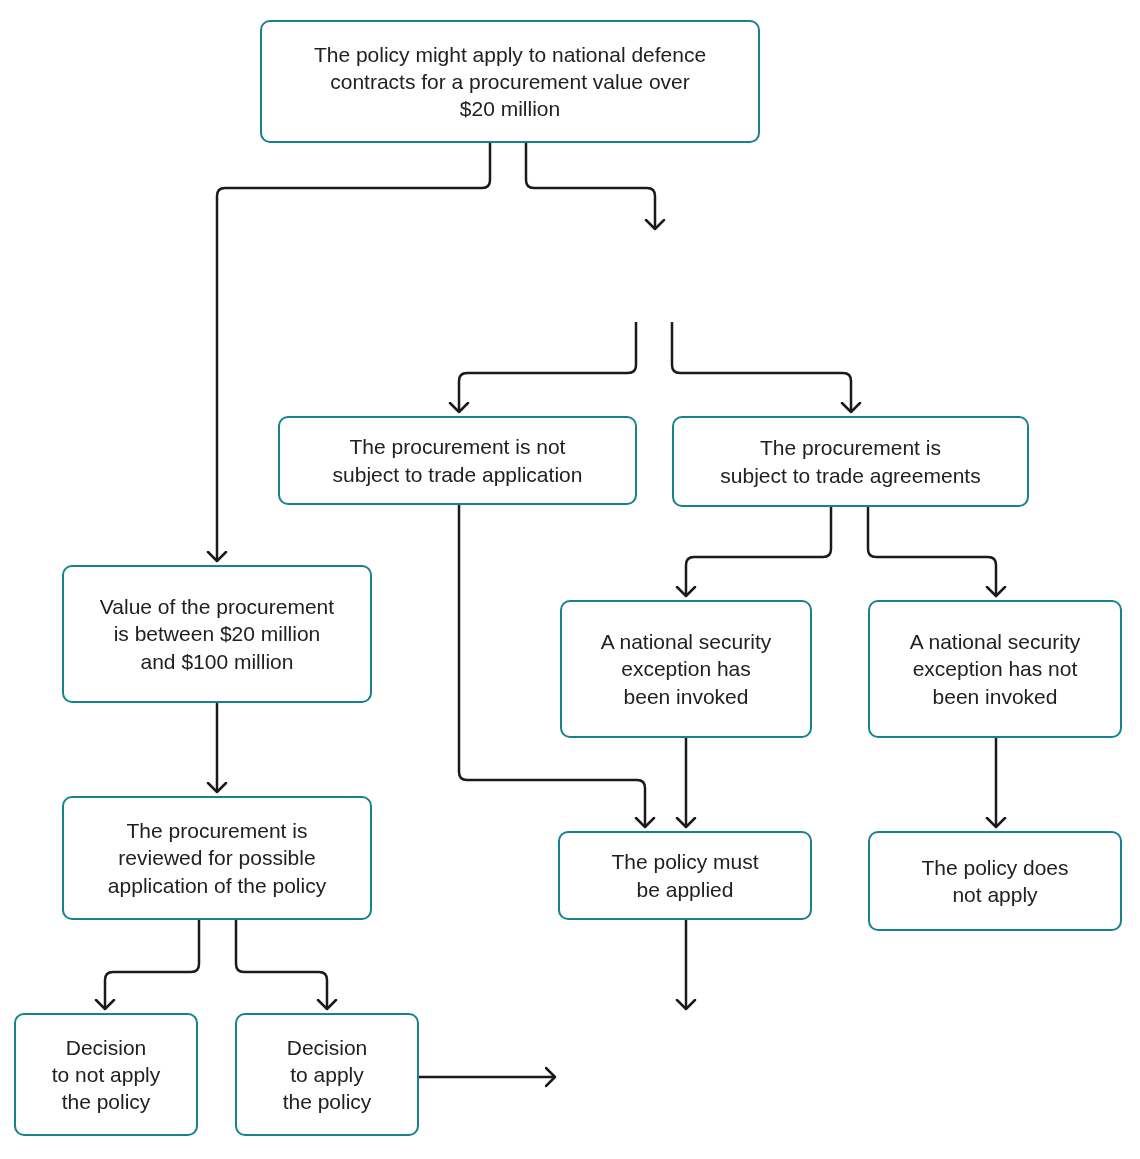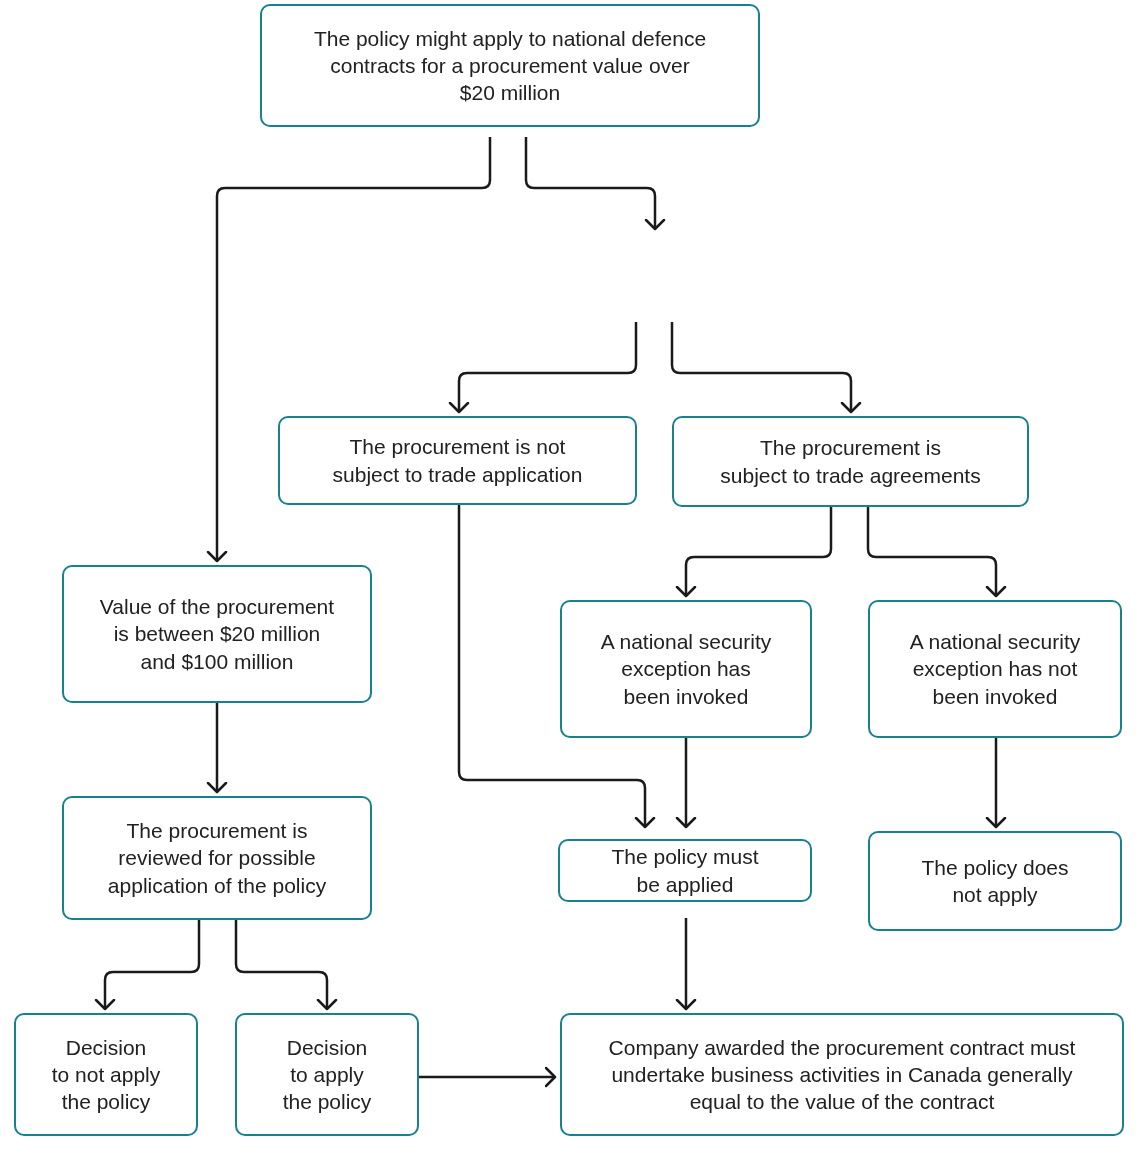--- a/index.html
+++ b/index.html
@@ -60,21 +60,21 @@
       <path d="M 686 738 L 686 827" marker-end="url(#arrow)"></path>
       <path d="M 996 738 L 996 827" marker-end="url(#arrow)"></path>
       <path d="M 217 703 L 217 792" marker-end="url(#arrow)"></path>
       <path d="M 199 920 L 199 964 Q 199 972 191 972 L 113 972 Q 105 972 105 980 L 105 1009" marker-end="url(#arrow)"></path>
       <path d="M 236 920 L 236 964 Q 236 972 244 972 L 319 972 Q 327 972 327 980 L 327 1009" marker-end="url(#arrow)"></path>
       <path d="M 686 918 L 686 1009" marker-end="url(#arrow)"></path>
       <path d="M 419 1077 L 555 1077" marker-end="url(#arrow)"></path>
     </g>
   </svg>
 
-  <div class="node" style="left:260px; top:4px; width:500px; height:123px;">
+  <div class="node" style="left:260px; top:20px; width:500px; height:123px;">
     <span class="label">The policy might apply to national defence
 contracts for a procurement value over
 $20 million</span>
   </div>
 
 
   <div class="node" style="left:278px; top:416px; width:359px; height:89px;">
     <span class="label">The procurement is not
 subject to trade application</span>
   </div>
@@ -101,21 +101,21 @@
 exception has not
 been invoked</span>
   </div>
 
   <div class="node" style="left:62px; top:796px; width:310px; height:124px;">
     <span class="label">The procurement  is
 reviewed for possible
 application of the policy</span>
   </div>
 
-  <div class="node" style="left:558px; top:831px; width:254px; height:63px;margin-top:8px;">
+  <div class="node" style="left:558px; top:831px; width:254px; height:89px;">
     <span class="label">The policy must
 be applied</span>
   </div>
 
   <div class="node" style="left:868px; top:831px; width:254px; height:100px;">
     <span class="label">The policy does
 not apply</span>
   </div>
 
   <div class="node" style="left:14px; top:1013px; width:184px; height:123px;">
@@ -123,19 +123,14 @@
 to not apply
 the policy</span>
   </div>
 
   <div class="node" style="left:235px; top:1013px; width:184px; height:123px;">
     <span class="label">Decision
 to apply
 the policy</span>
   </div>
 
-  <div class="node" style="left:560px; top:1013px; width:564px; height:123px;">
-    <span class="label">Company awarded the procurement contract must
-undertake business activities in Canada generally
-equal to the value of the contract</span>
-  </div>
 
 </div>
 
 </body></html>

